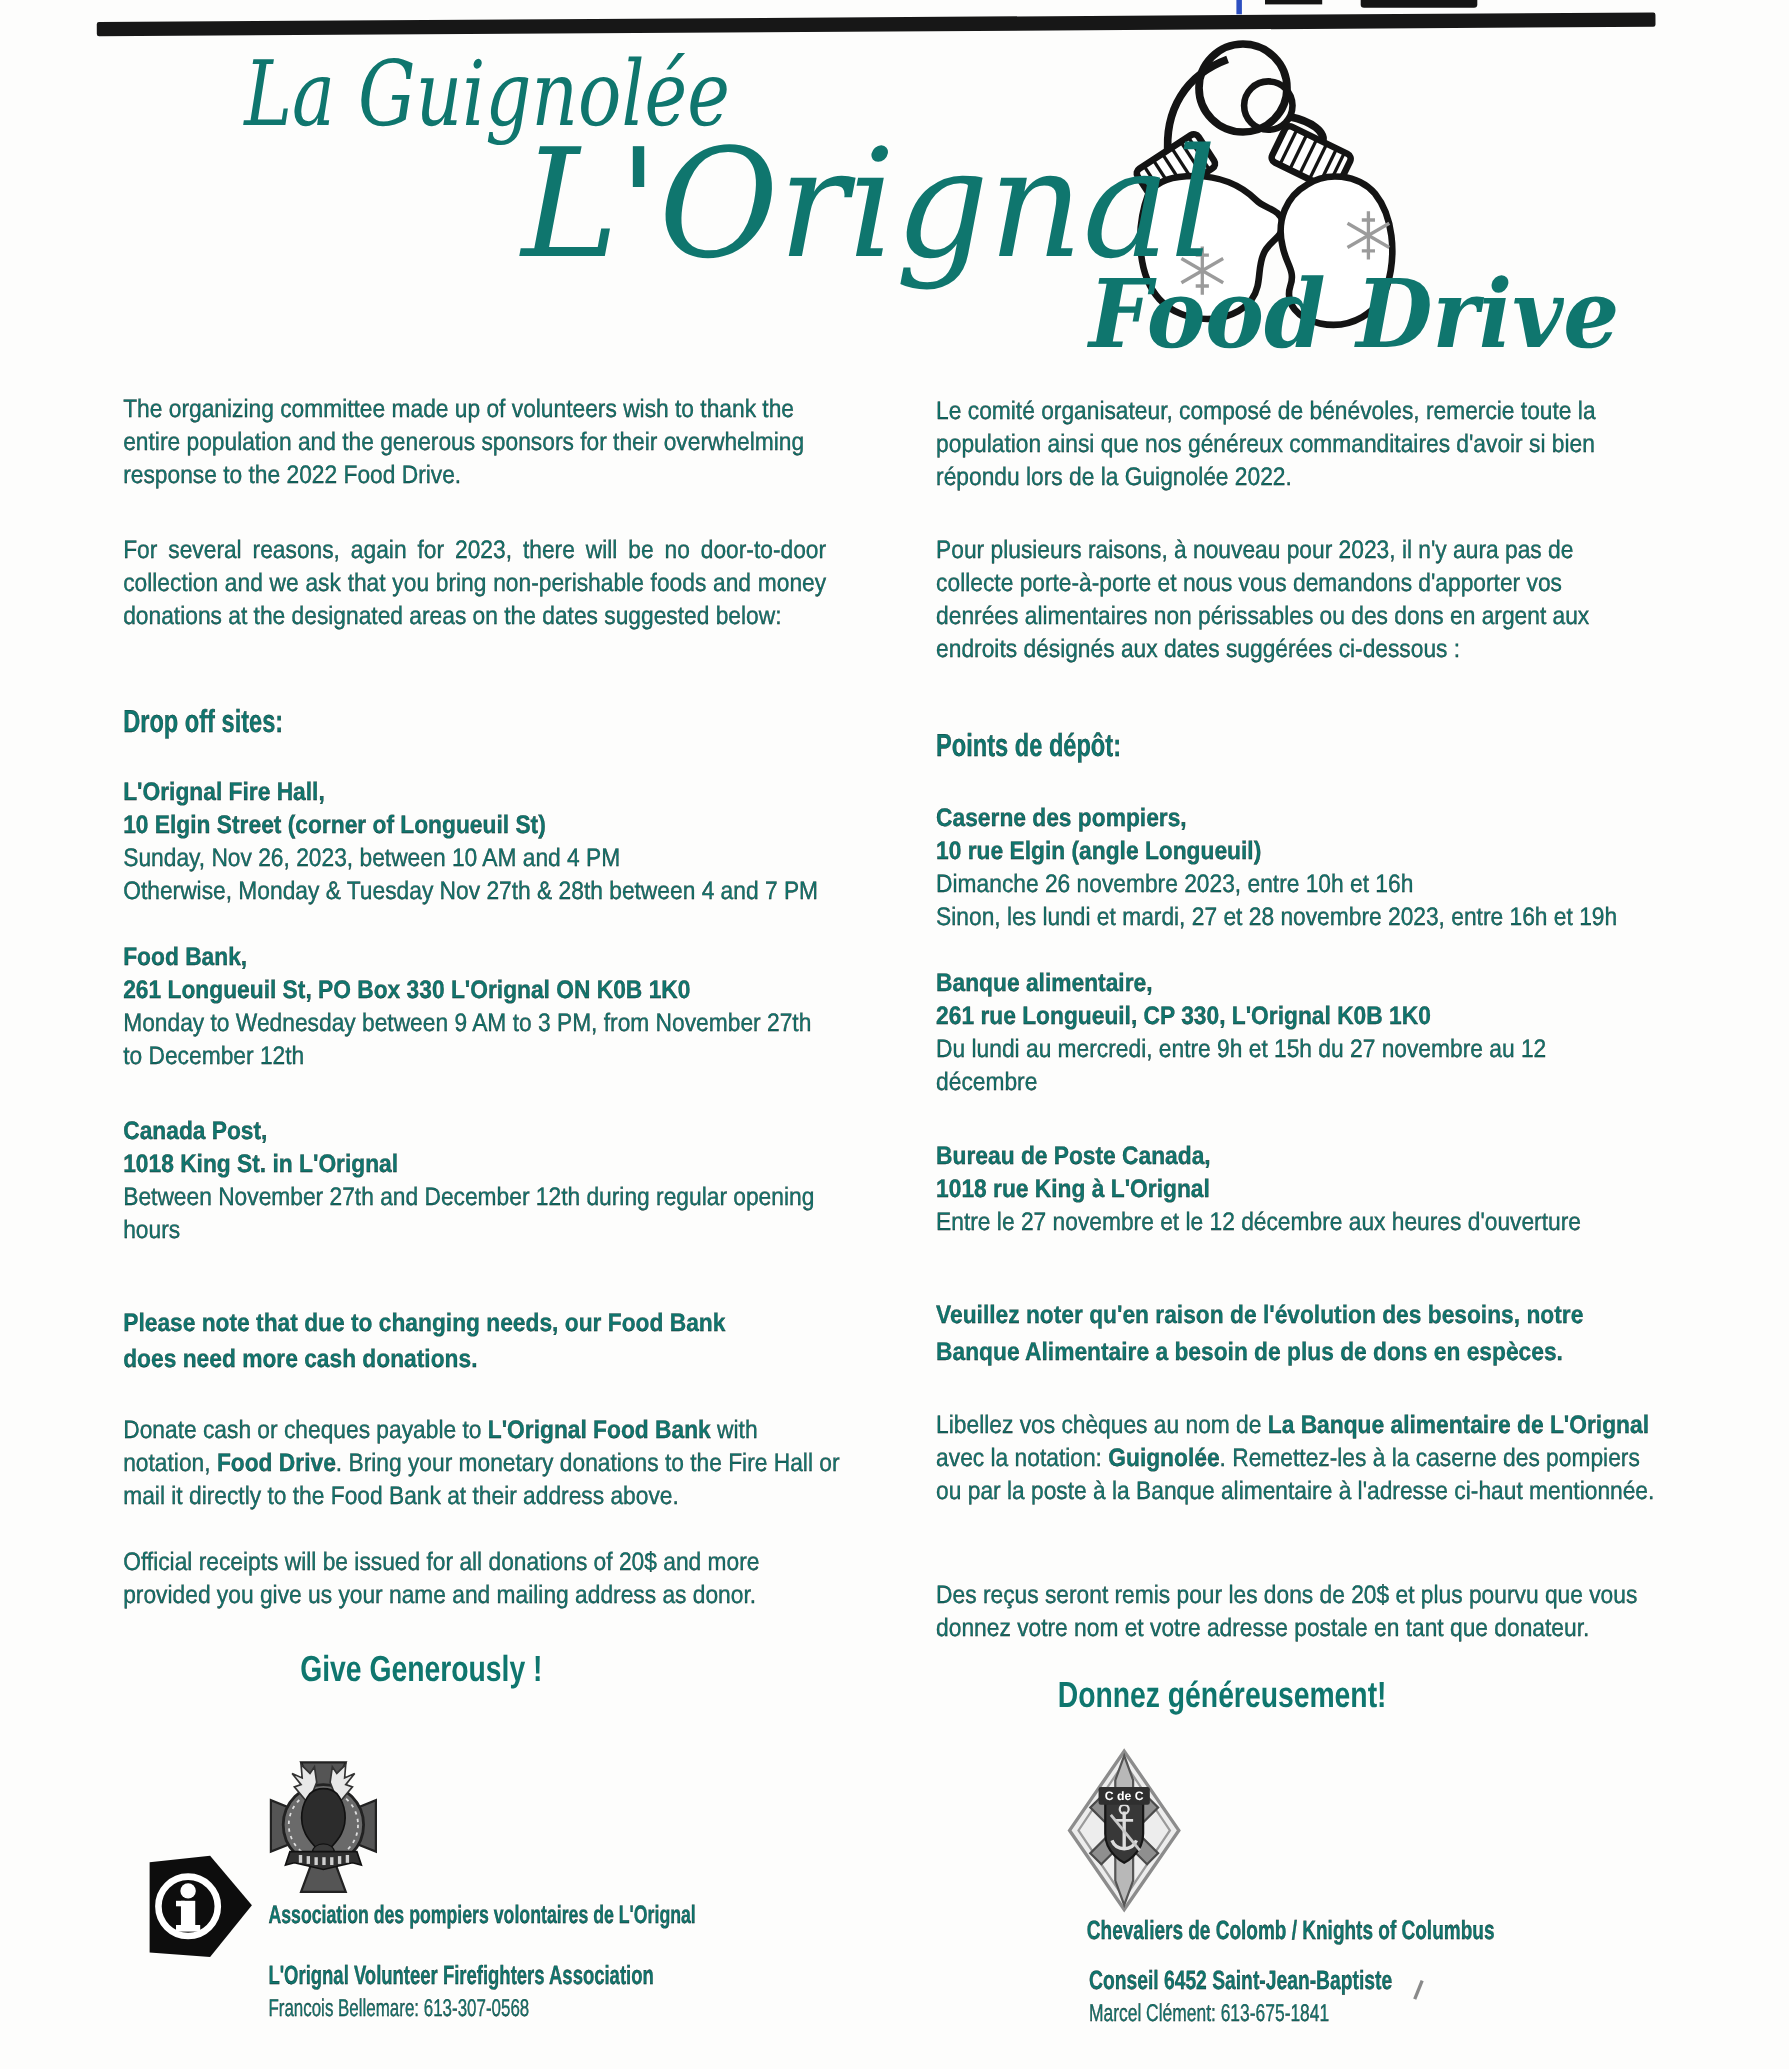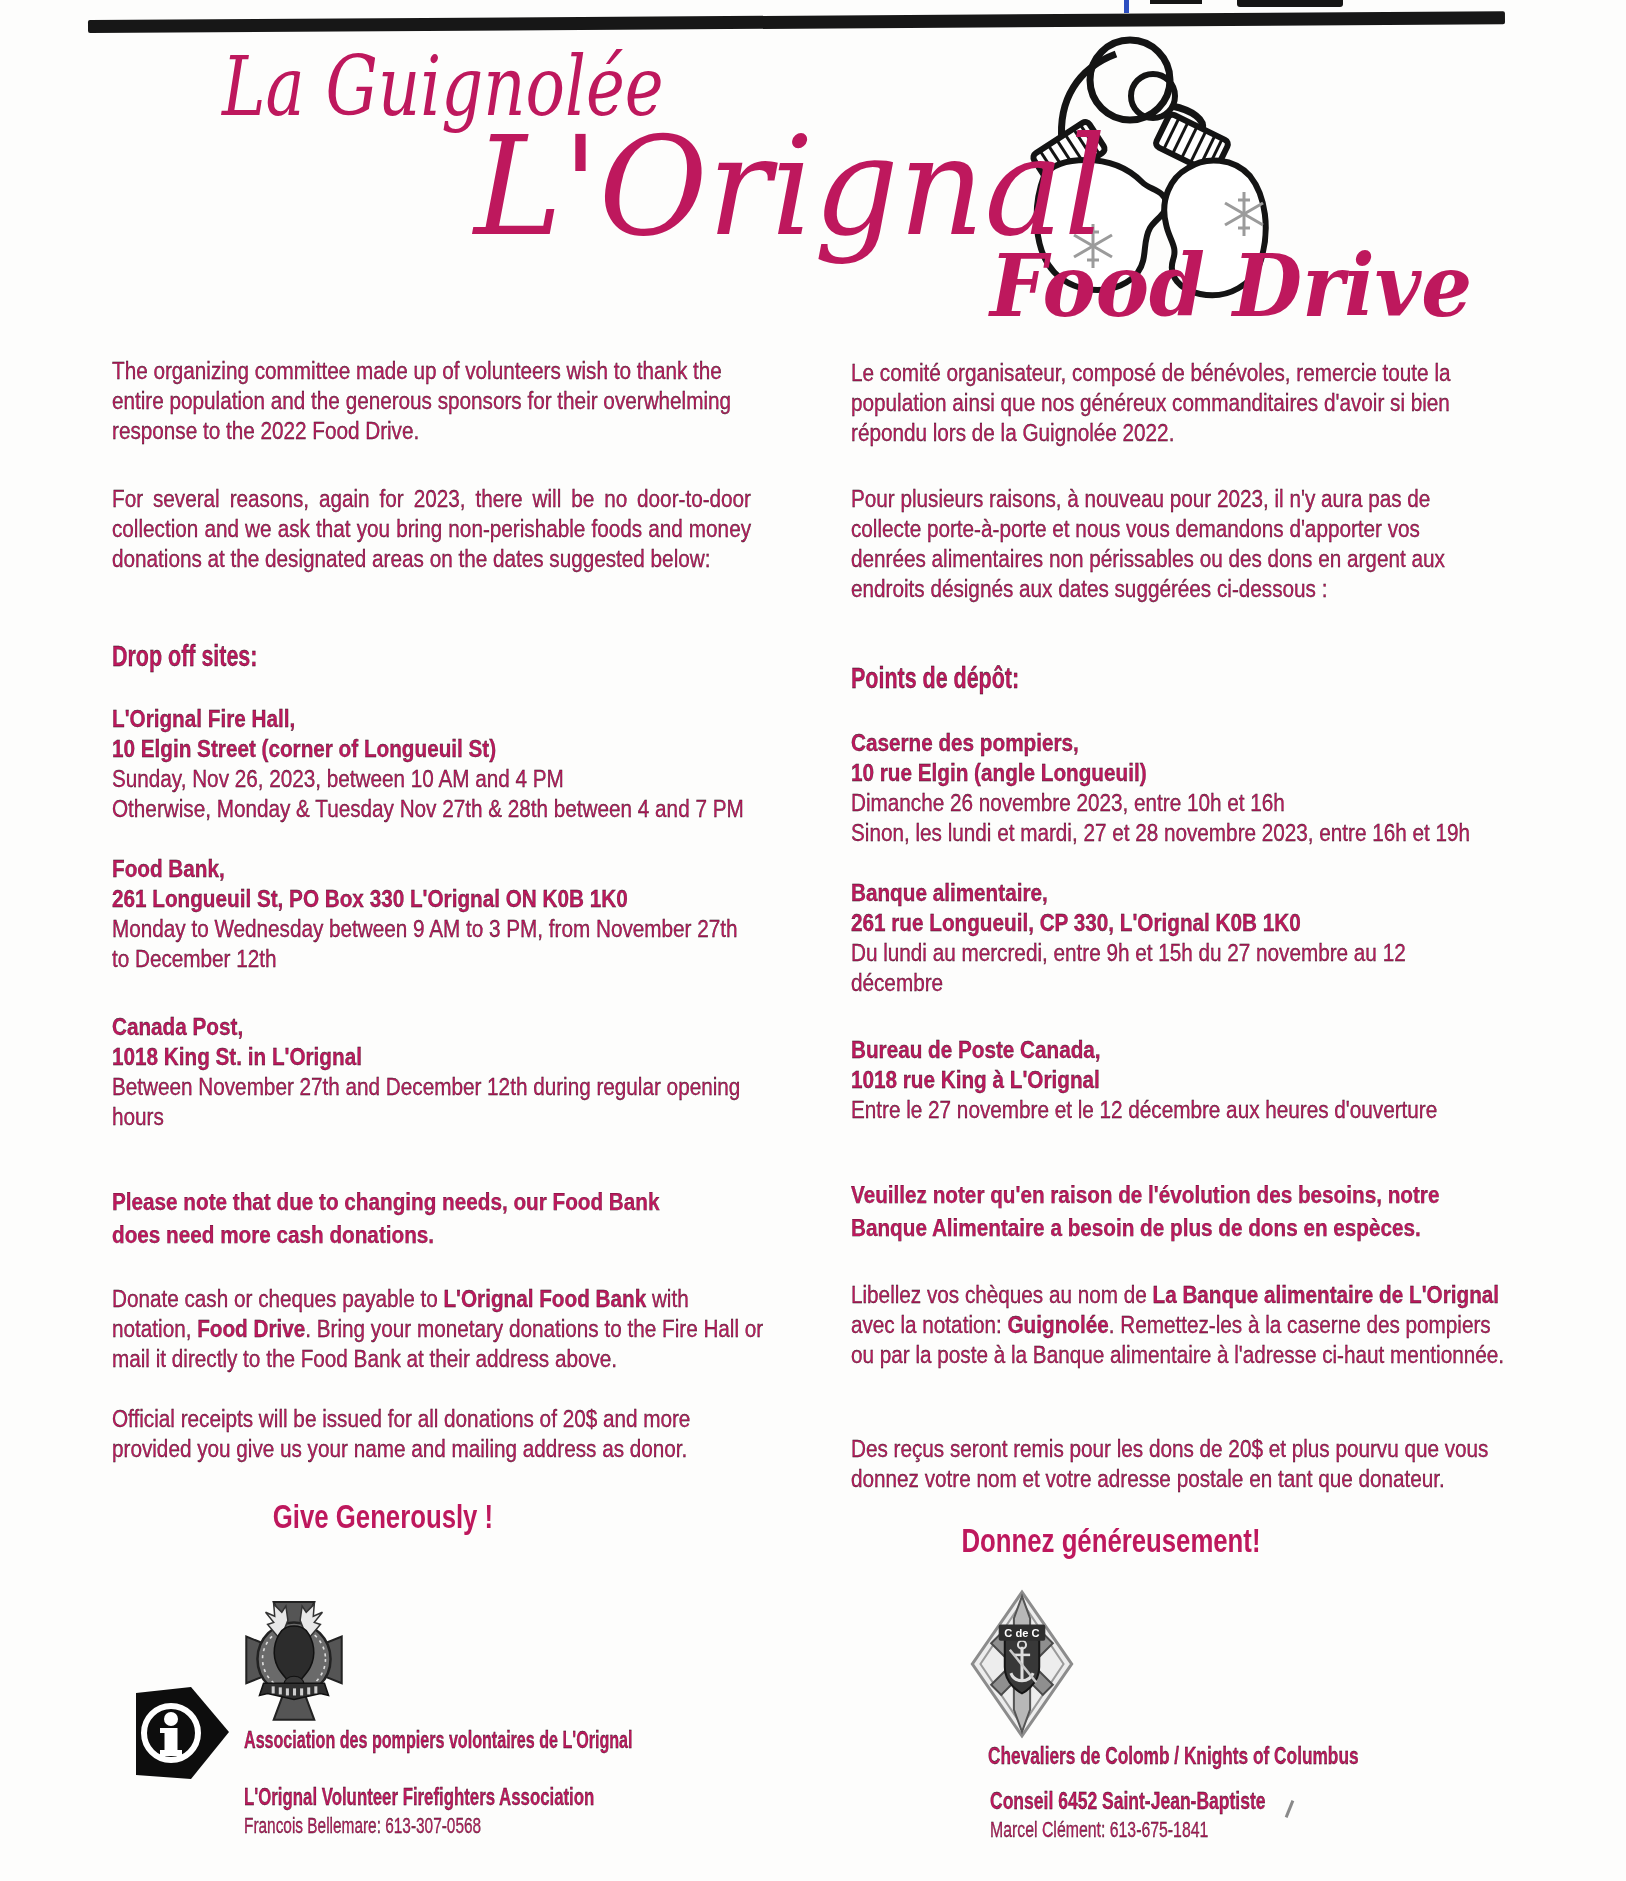--- a/index.html
+++ b/index.html
@@ -1,17 +1,17 @@
 <!DOCTYPE html>
 <html><head>
 <meta charset="utf-8">
 <style>
   html,body{margin:0;padding:0;background:#e8e8e8;}
   .page{position:relative;width:1626px;height:1881px;background:#fdfdfc;overflow:hidden;
-        font-family:"Liberation Sans",sans-serif;color:#be185d;}
+        font-family:"Liberation Sans",sans-serif;color:#0f766e;}
   .abs{position:absolute;}
   .txt{transform-origin:0 0;}
   .body{font-size:23px;line-height:30px;transform:scaleX(.9);-webkit-text-stroke:.3px #1a1a1a;}
   .just{text-align:justify;}
   .b{font-weight:700;}
   .h2{font-size:29px;font-weight:700;white-space:nowrap;transform:scaleX(.74);-webkit-text-stroke:.3px #111;}
   .line{white-space:nowrap;}
   .note{font-size:23px;line-height:33px;font-weight:700;transform:scaleX(.9);-webkit-text-stroke:.25px #111;}
   .cta{font-size:33px;font-weight:700;white-space:nowrap;text-align:center;transform:scaleX(.78);transform-origin:50% 0;}
   .kicker{font-family:"DejaVu Serif",serif;font-style:italic;font-size:82px;line-height:1;white-space:nowrap;

